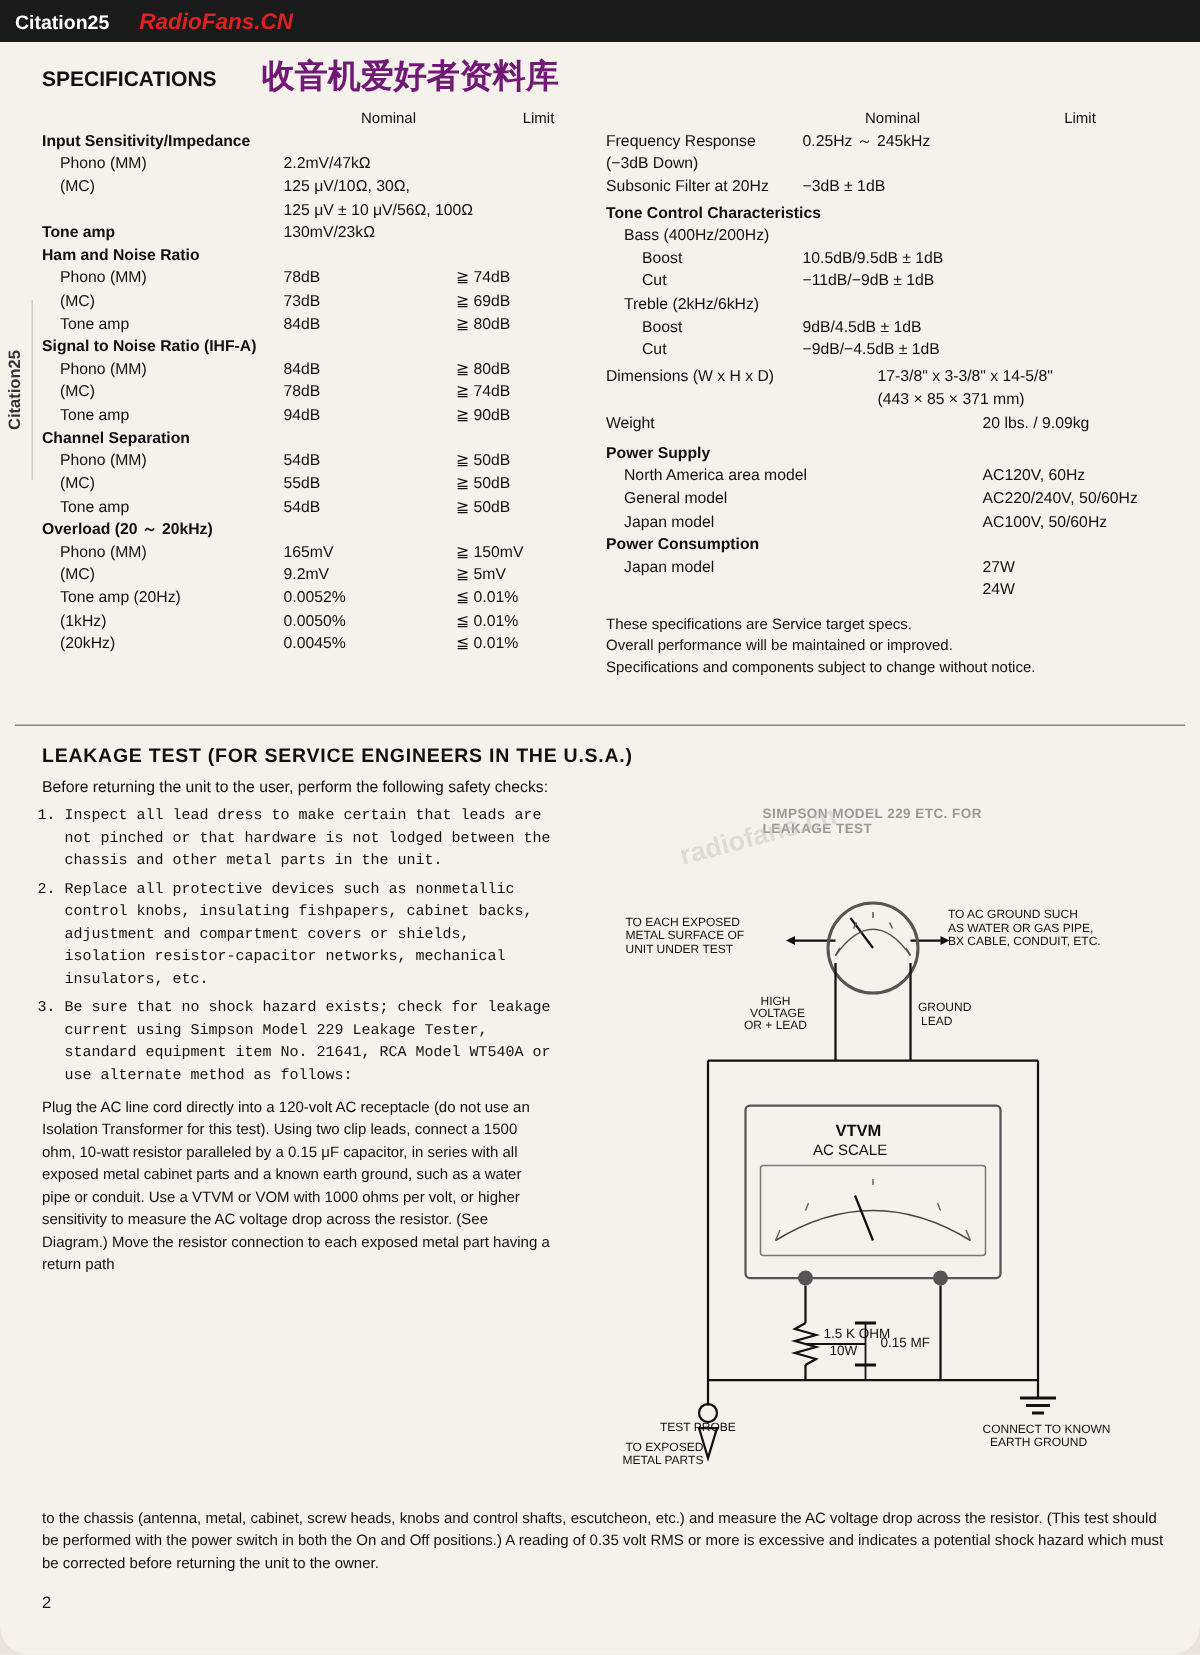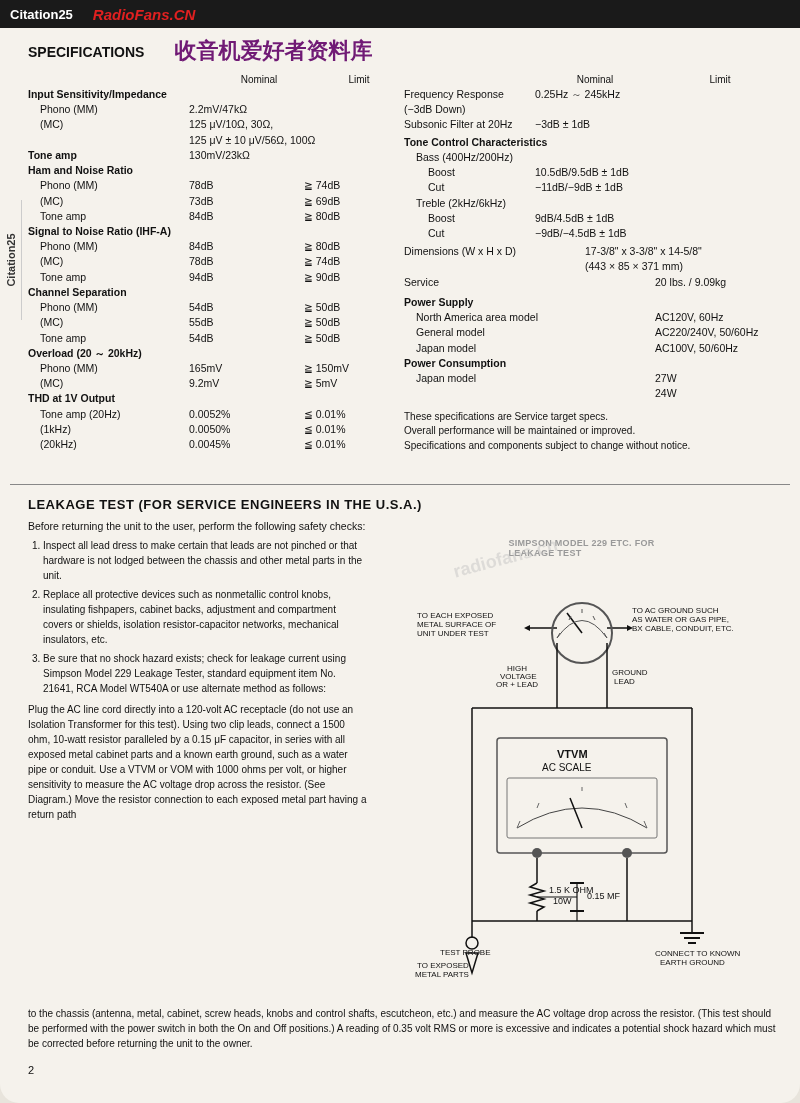--- a/index.html
+++ b/index.html
@@ -193,20 +193,21 @@
       gap: 15px;
     }
     .leakage-text {
       flex: 0 0 340px;
       font-size: 10px;
       line-height: 1.5;
     }
     .leakage-text ol {
       padding-left: 15px;
       margin-bottom: 6px;
+      font-family: Liberation Mono, monospace;
     }
     .leakage-text ol li {
       margin-bottom: 4px;
     }
     .leakage-text p {
       margin-bottom: 4px;
     }
     .leakage-diagram {
       flex: 1;
       display: flex;
@@ -368,23 +369,20 @@
             <span class="spec-limit">≧ 150mV</span>
           </div>
           <div class="spec-row spec-indent1">
             <span class="spec-label">(MC)</span>
             <span class="spec-nominal">9.2mV</span>
             <span class="spec-limit">≧ 5mV</span>
           </div>
         </div>
 
         <div>
-          <div class="spec-row">
-            <span class="spec-label" style="font-weight:bold">THD at 1V Output</span>
-          </div>
           <div class="spec-row spec-indent1">
             <span class="spec-label">Tone amp (20Hz)</span>
             <span class="spec-nominal">0.0052%</span>
             <span class="spec-limit">≦ 0.01%</span>
           </div>
           <div class="spec-row spec-indent1">
             <span class="spec-label">(1kHz)</span>
             <span class="spec-nominal">0.0050%</span>
             <span class="spec-limit">≦ 0.01%</span>
           </div>
@@ -447,21 +445,21 @@
         <div class="right-spec-row" style="margin-top:3px">
           <span class="right-spec-label">Dimensions (W x H x D)</span>
           <span class="right-spec-nominal" style="width:200px">17-3/8" x 3-3/8" x 14-5/8"</span>
         </div>
         <div class="right-spec-row">
           <span class="right-spec-label"></span>
           <span class="right-spec-nominal" style="width:200px">(443 × 85 × 371 mm)</span>
         </div>
 
         <div class="right-spec-row">
-          <span class="right-spec-label">Service</span>
+          <span class="right-spec-label">Weight</span>
           <span class="right-spec-nominal">20 lbs. / 9.09kg</span>
         </div>
 
         <div class="right-spec-row" style="margin-top:5px;font-weight:bold">
           <span class="right-spec-label">Power Supply</span>
         </div>
         <div class="right-spec-row spec-indent1">
           <span class="right-spec-label">North America area model</span>
           <span class="right-spec-nominal">AC120V, 60Hz</span>
         </div>

